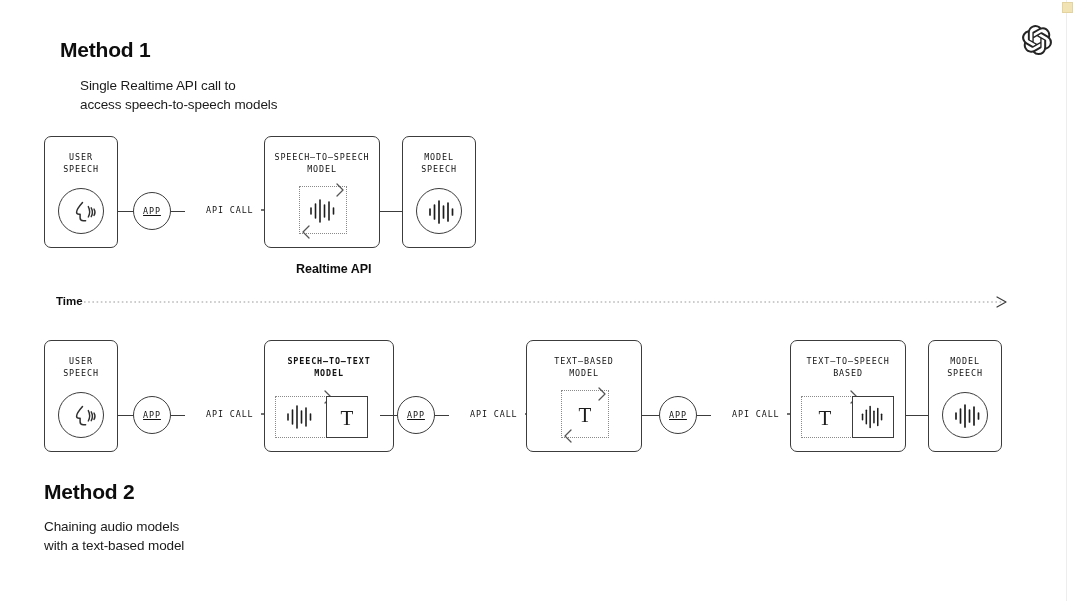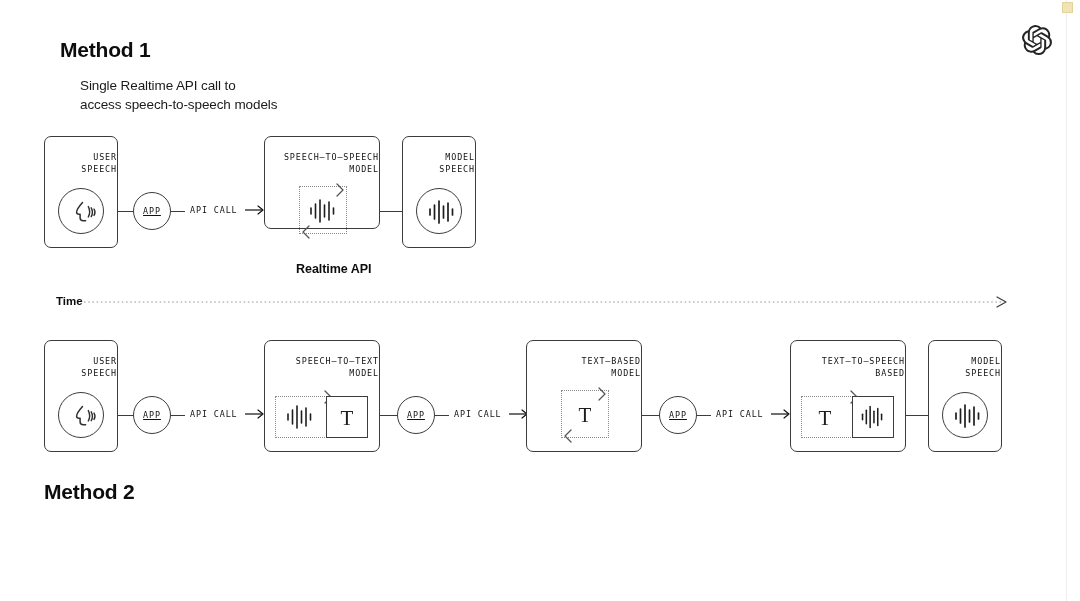--- a/index.html
+++ b/index.html
@@ -75,21 +75,21 @@
     position: absolute;
     box-sizing: border-box;
     border: 1.3px solid #3c3c3c;
     border-radius: 7px;
     background: #ffffff;
   }
   .node-label {
     position: absolute;
     left: 0;
     right: 0;
-    text-align: right;
+    text-align: center;
     font-family: "DejaVu Sans Mono", monospace;
     font-size: 8.4px;
     letter-spacing: 0.9px;
     line-height: 1.45;
     color: #111111;
     white-space: pre-line;
   }
 
   .app-circle {
     position: absolute;
@@ -118,20 +118,21 @@
   .api-call {
     position: absolute;
     font-family: "DejaVu Sans Mono", monospace;
     font-size: 8.4px;
     letter-spacing: 0.9px;
     color: #111111;
     white-space: nowrap;
     display: flex;
     align-items: center;
     gap: 7px;
+    margin-left: 16px;
   }
   .api-call .arrow-g { display: block; }
 
   
   .media-circle {
     position: absolute;
     box-sizing: border-box;
     border: 1.3px solid #3c3c3c;
     border-radius: 50%;
     background: #ffffff;
@@ -220,21 +221,21 @@
   <div class="connector" style="left:171px; top:211px; width:14px;"></div>
 
   <div class="api-call" style="left:190px; top:205px;">
     <span>API CALL</span>
     <svg class="arrow-g" width="22" height="10" viewBox="0 0 22 10">
       <line x1="0" y1="5" x2="17" y2="5" stroke="#111" stroke-width="1.2"></line>
       <polyline points="13,1 18,5 13,9" fill="none" stroke="#111" stroke-width="1.2" stroke-linecap="round" stroke-linejoin="round"></polyline>
     </svg>
   </div>
 
-  <div class="node" style="left:264px; top:136px; width:116px; height:93px;">
+  <div class="node" style="left:264px; top:136px; width:116px; height:112px;">
     <div class="node-label" style="top:14px;">SPEECH–TO–SPEECH
 MODEL</div>
   </div>
 
   <div class="dotted-box" style="left:299px; top:186px; width:48px; height:48px;">
   </div>
   <svg class="svg-layer" style="left:292px; top:180px;" width="64" height="62" viewBox="0 0 64 62">
     <polyline points="45,4 51,10 45,16" fill="none" stroke="#555" stroke-width="1.3" stroke-linecap="round" stroke-linejoin="round"></polyline>
     <polyline points="17,46 11,52 17,58" fill="none" stroke="#555" stroke-width="1.3" stroke-linecap="round" stroke-linejoin="round"></polyline>
     <g stroke="#1d1d1d" stroke-width="1.6" stroke-linecap="round">
@@ -294,21 +295,21 @@
   <div class="connector" style="left:171px; top:415px; width:14px;"></div>
 
   <div class="api-call" style="left:190px; top:409px;">
     <span>API CALL</span>
     <svg class="arrow-g" width="22" height="10" viewBox="0 0 22 10">
       <line x1="0" y1="5" x2="17" y2="5" stroke="#111" stroke-width="1.2"></line>
       <polyline points="13,1 18,5 13,9" fill="none" stroke="#111" stroke-width="1.2" stroke-linecap="round" stroke-linejoin="round"></polyline>
     </svg>
   </div>
 
-  <div class="node" style="left:264px; top:340px; width:116px; height:112px;">
+  <div class="node" style="left:264px; top:340px; width:130px; height:112px;font-weight:bold;">
     <div class="node-label" style="top:14px;">SPEECH–TO–TEXT
 MODEL</div>
   </div>
   <div class="dotted-box" style="left:275px; top:396px; width:56px; height:42px;"></div>
   <svg class="svg-layer" style="left:275px; top:388px;" width="96" height="54" viewBox="0 0 96 54">
     <g stroke="#1d1d1d" stroke-width="1.6" stroke-linecap="round">
       <line x1="13" y1="26" x2="13" y2="32"></line>
       <line x1="17.5" y1="22" x2="17.5" y2="36"></line>
       <line x1="22" y1="18" x2="22" y2="40"></line>
       <line x1="26.5" y1="23" x2="26.5" y2="35"></line>
@@ -395,14 +396,16 @@
         <line x1="17.5" y1="16" x2="17.5" y2="30"></line>
         <line x1="22" y1="12" x2="22" y2="34"></line>
         <line x1="26.5" y1="17" x2="26.5" y2="29"></line>
         <line x1="31" y1="14" x2="31" y2="32"></line>
         <line x1="35.5" y1="20" x2="35.5" y2="26"></line>
       </g>
     </svg>
   </div>
 
   <div class="heading" id="m2-title">Method 2</div>
+  <div class="subtitle" id="m2-sub">Chaining audio models
+with a text-based model</div>
 
 </div>
 
 </body></html>

